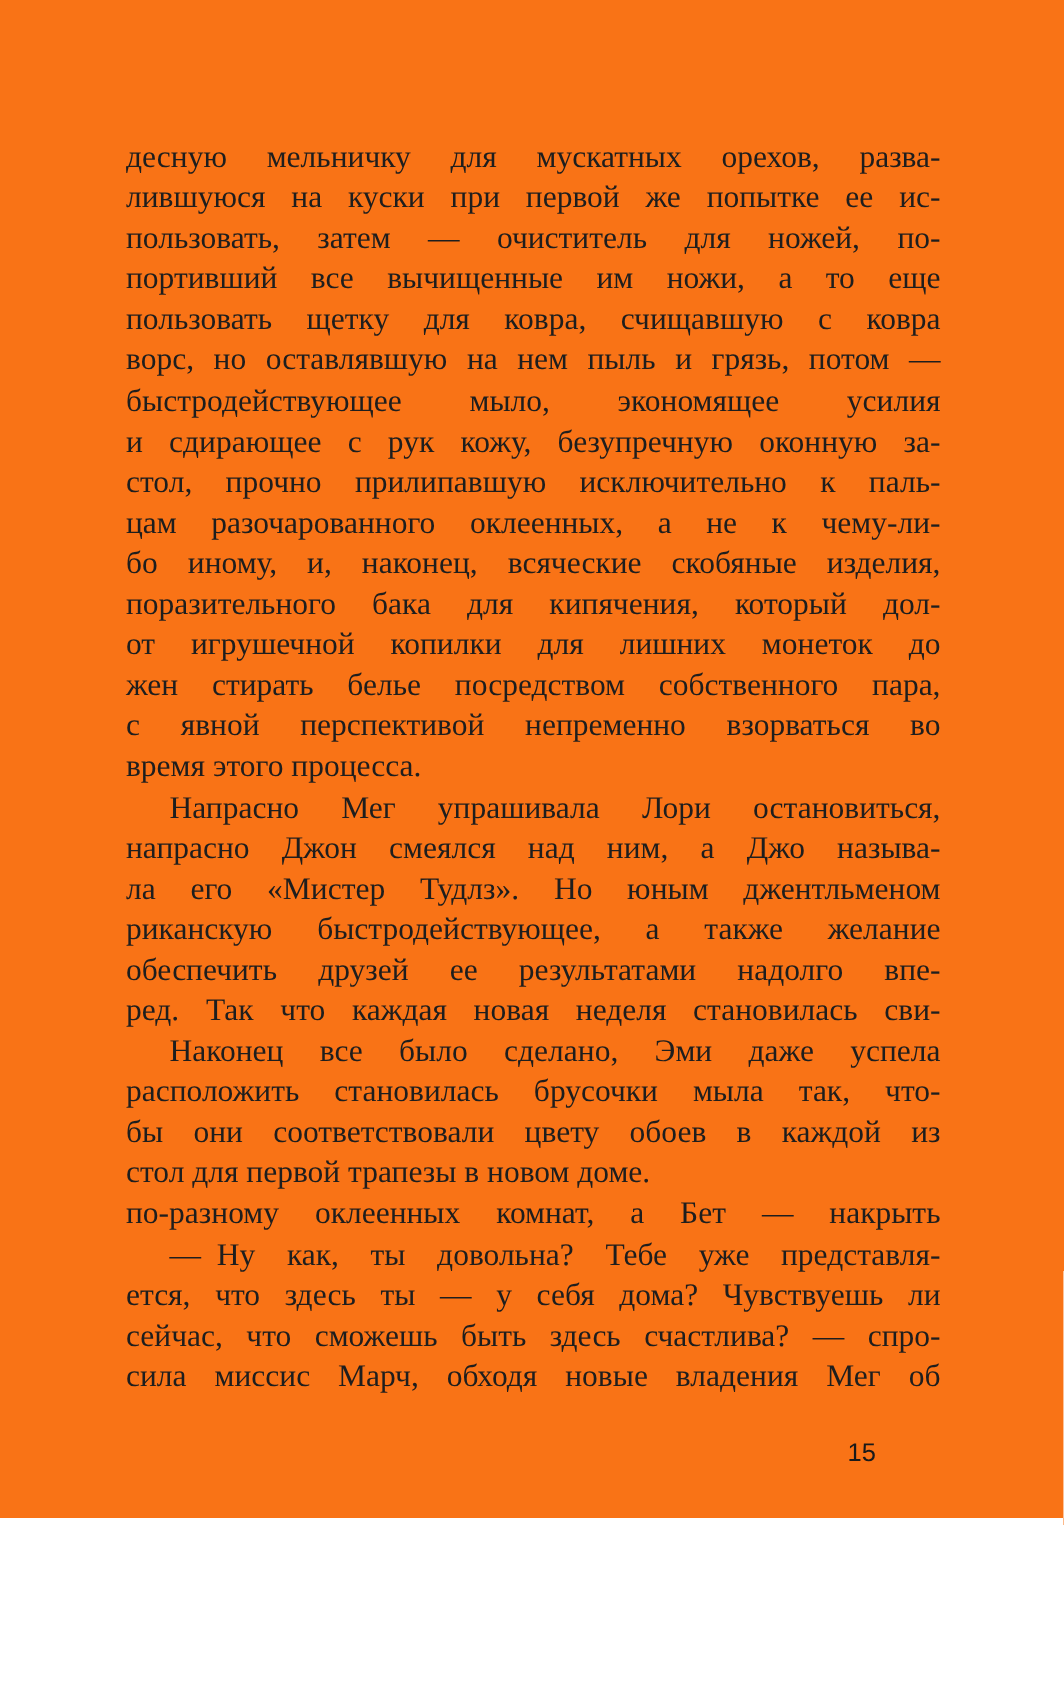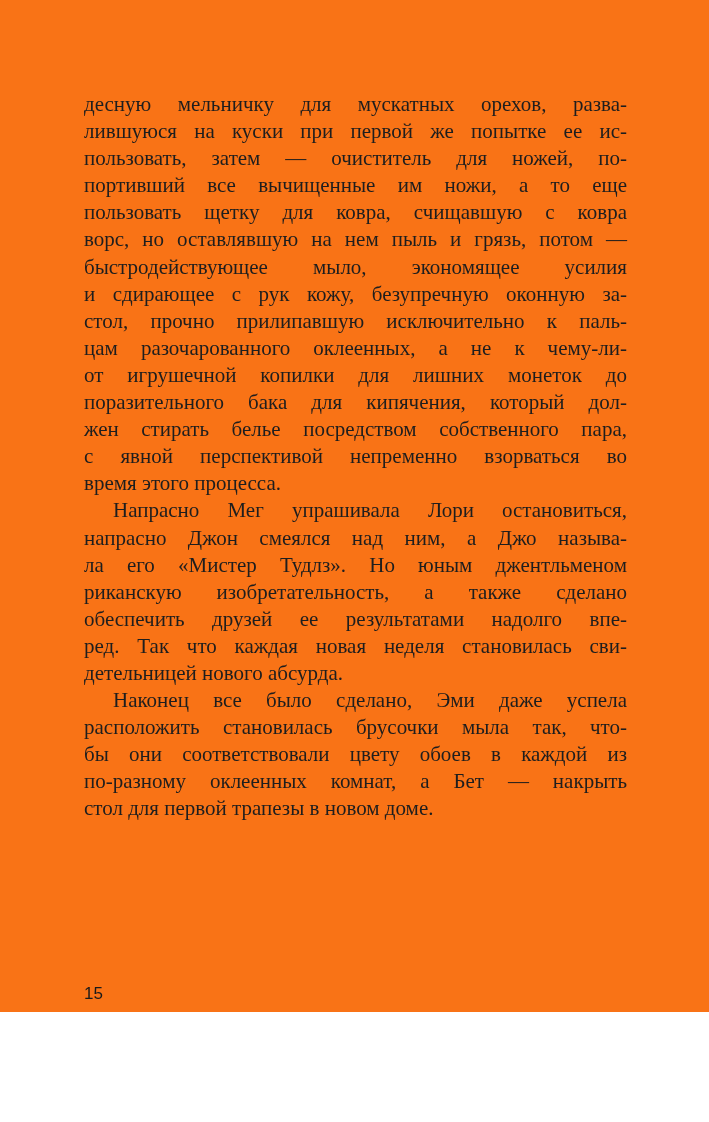--- a/index.html
+++ b/index.html
@@ -36,22 +36,22 @@
   .line.last {
     text-align-last: left;
   }
   .para.indent .line.first {
     text-indent: 29px;
   }
   .folio {
     position: absolute;
     left: 84px;
     width: 500px;
-    top: 984px;
-    text-align: left;
+    top: 959px;
+    text-align: right;
     font-family: "Liberation Sans", "DejaVu Sans", sans-serif;
     font-size: 17px;
     color: #1a1a1a;
   }
 </style>
 </head>
 <body>
 
 <div class="book-page">
   <div class="text-block">
@@ -59,37 +59,43 @@
         <div class="line first">десную мельничку для мускатных орехов, разва-</div>
         <div class="line">лившуюся на куски при первой же попытке ее ис-</div>
         <div class="line">пользовать, затем — очиститель для ножей, по-</div>
         <div class="line">портивший все вычищенные им ножи, а то еще</div>
         <div class="line">пользовать щетку для ковра, счищавшую с ковра</div>
         <div class="line">ворс, но оставлявшую на нем пыль и грязь, потом —</div>
         <div class="line">быстродействующее мыло, экономящее усилия</div>
         <div class="line">и сдирающее с рук кожу, безупречную оконную за-</div>
         <div class="line">стол, прочно прилипавшую исключительно к паль-</div>
         <div class="line">цам разочарованного оклеенных, а не к чему-ли-</div>
+        <div class="line">бо иному, и, наконец, всяческие скобяные изделия,</div>
+        <div class="line">поразительного бака для кипячения, который дол-</div>
         <div class="line">от игрушечной копилки для лишних монеток до</div>
-        <div class="line">поразительного бака для кипячения, который дол-</div>
         <div class="line">жен стирать белье посредством собственного пара,</div>
         <div class="line">с явной перспективой непременно взорваться во</div>
         <div class="line last">время этого процесса.</div>
       </div>
       <div class="para indent">
         <div class="line first">Напрасно Мег упрашивала Лори остановиться,</div>
         <div class="line">напрасно Джон смеялся над ним, а Джо называ-</div>
         <div class="line">ла его «Мистер Тудлз». Но юным джентльменом</div>
-        <div class="line">риканскую изобретательность, а также сделано</div>
+        <div class="line">риканскую быстродействующее, а также желание</div>
         <div class="line">обеспечить друзей ее результатами надолго впе-</div>
         <div class="line">ред. Так что каждая новая неделя становилась сви-</div>
-        <div class="line last">детельницей нового абсурда.</div>
       </div>
       <div class="para indent">
         <div class="line first">Наконец все было сделано, Эми даже успела</div>
         <div class="line">расположить становилась брусочки мыла так, что-</div>
         <div class="line">бы они соответствовали цвету обоев в каждой из</div>
+        <div class="line last">стол для первой трапезы в новом доме.</div>
         <div class="line">по-разному оклеенных комнат, а Бет — накрыть</div>
-        <div class="line last">стол для первой трапезы в новом доме.</div>
+      </div>
+      <div class="para indent">
+        <div class="line first">— Ну как, ты довольна? Тебе уже представля-</div>
+        <div class="line">ется, что здесь ты — у себя дома? Чувствуешь ли</div>
+        <div class="line">сейчас, что сможешь быть здесь счастлива? — спро-</div>
+        <div class="line">сила миссис Марч, обходя новые владения Мег об</div>
       </div>
     </div>
   <div class="folio">15</div>
 </div>
 
 </body></html>

